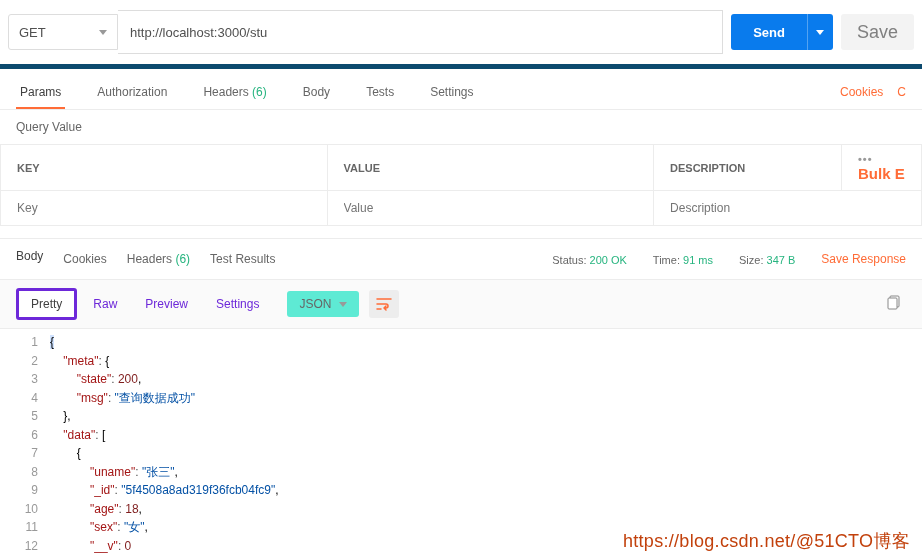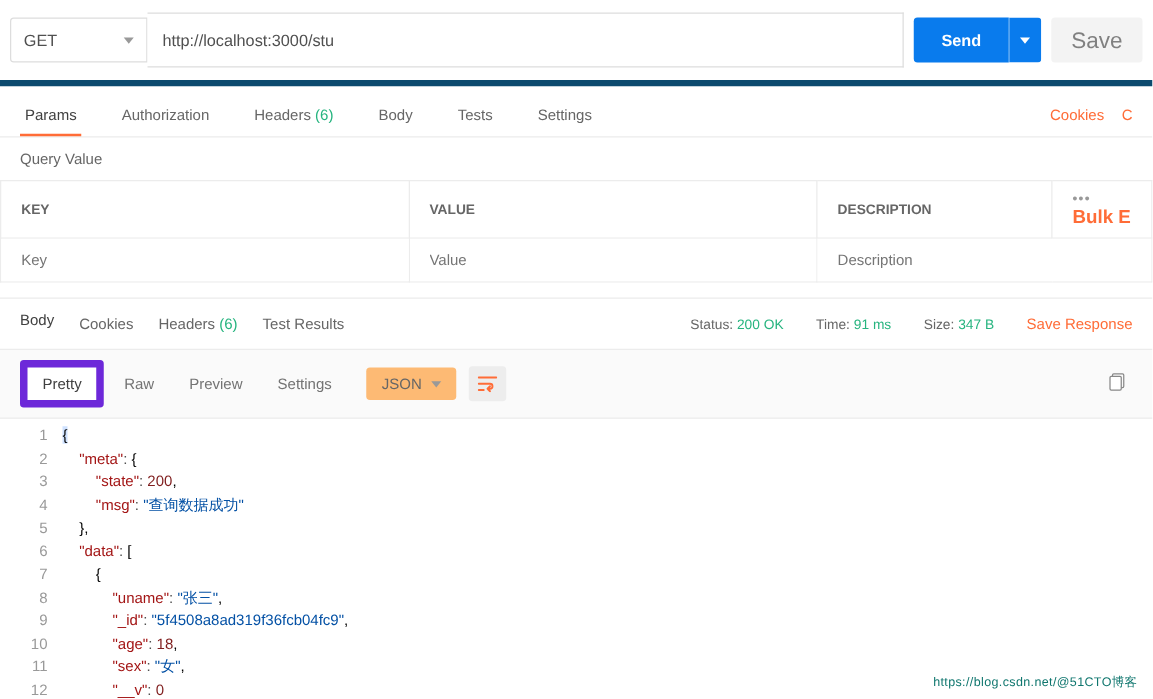--- a/index.html
+++ b/index.html
@@ -27,36 +27,36 @@
 .bulk{color:#ff6c37;font-size:15px;white-space:nowrap}
 .dots{color:#999;letter-spacing:1px}
 .resp-tabs{display:flex;align-items:center;padding:10px 16px;border-bottom:1px solid #ececec;border-top:1px solid #ececec;margin-top:12px}
 .rtab{margin-right:20px;color:#666;font-size:12px;cursor:pointer}
 .rtab.active{color:#404040;padding-bottom:6px}
 .rtab .cnt{color:#26b47f}
 .resp-meta{margin-left:auto;display:flex;gap:26px;font-size:11px;color:#666;align-items:flex-end}
 .resp-meta .g{color:#26b47f}
 .save-resp{color:#ff6c37;font-size:12px;font-weight:500;cursor:pointer}
 .view-row{display:flex;align-items:center;padding:8px 16px;border-bottom:1px solid #ececec;background:#fafafa;gap:4px}
-.vbtn{padding:6px 12px;font-size:12px;color:#737373;background:transparent;border:0;border-radius:3px;cursor:pointer}
-.vbtn.active{background:#fff;color:#404040;border:6px solid #6d28d9}
-.fmt-sel{padding:6px 12px;font-size:12px;color:#666;background:#fdba74;border:0;border-radius:3px;display:flex;align-items:center;gap:8px;cursor:pointer;margin-left:12px}
+.vbtn{padding:6px 12px;font-size:12px;color:#6d28d9;background:transparent;border:0;border-radius:3px;cursor:pointer}
+.vbtn.active{background:#fff;color:#404040;border:3px solid #6d28d9}
+.fmt-sel{padding:6px 12px;font-size:12px;color:#666;background:#5eead4;border:0;border-radius:3px;display:flex;align-items:center;gap:8px;cursor:pointer;margin-left:12px}
 .wrap-ic{width:30px;height:28px;display:flex;align-items:center;justify-content:center;background:#ededed;border-radius:3px;margin-left:6px;cursor:pointer}
 .copy-ic{margin-left:auto;padding:4px;cursor:pointer}
 .code-area{display:flex;font-family:Consolas,monospace;font-size:12px;line-height:18.5px;padding-top:4px}
 .gutter{width:50px;text-align:right;padding-right:12px;color:#999;user-select:none}
 .gutter div{height:18.5px}
 .code{flex:1;white-space:pre}
 .code-line{height:18.5px}
 .b{color:#000}
 .k{color:#a31515}
 .n{color:#7f1d1d}
 .s{color:#0451a5}
 .sel{background:#cfe2ff}
-.watermark{position:absolute;bottom:6px;right:12px;font-size:10px;color:#0f766e;letter-spacing:.3px}
+.watermark{position:absolute;bottom:6px;right:12px;font-size:18px;color:#c2410c;letter-spacing:.3px}
 </style>
 </head>
 <body>
 
 <div class="top-bar">
   <div class="method-sel">
     <span>GET</span>
     <span class="chev"></span>
   </div>
   <input class="url-in" value="http://localhost:3000/stu" style="">

